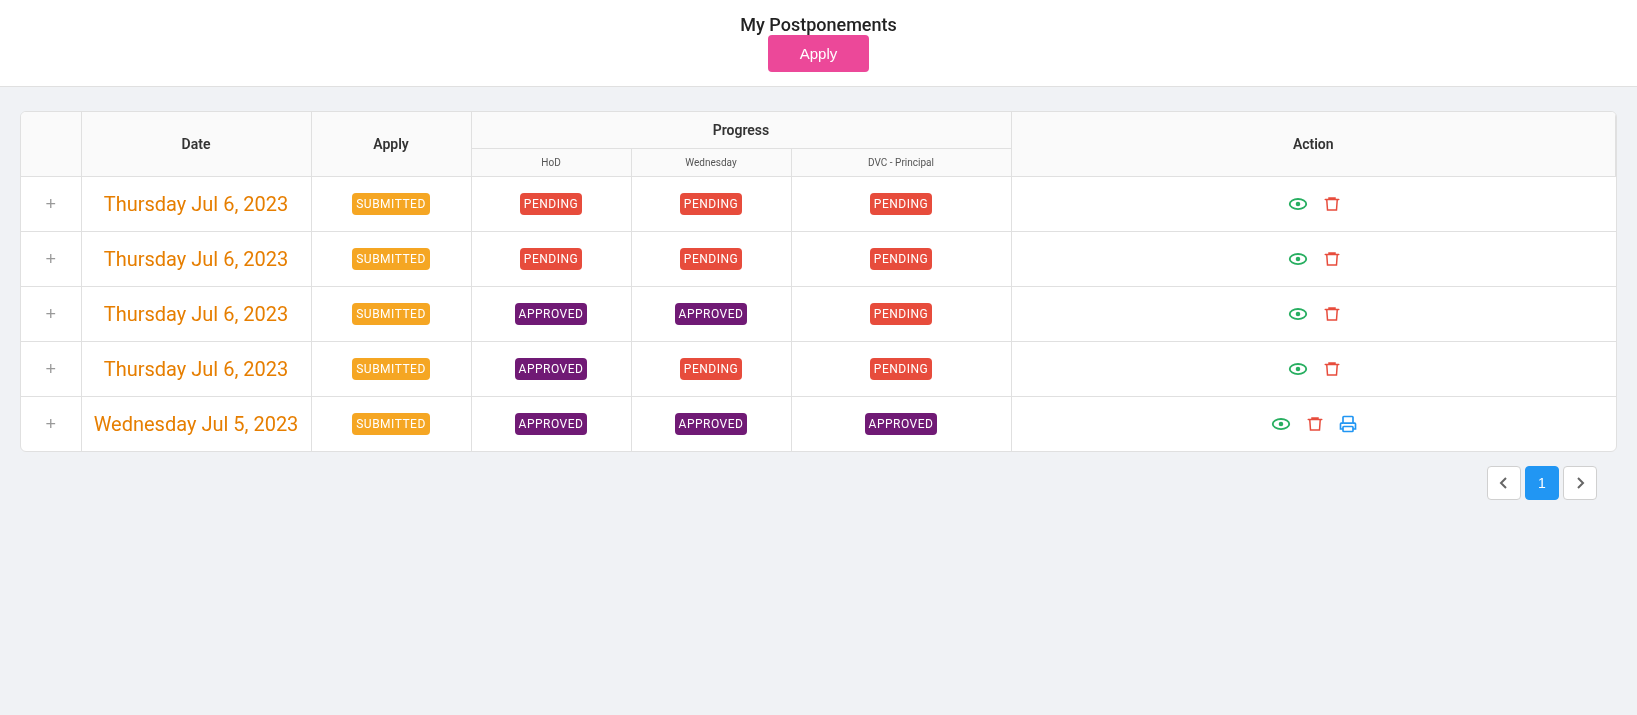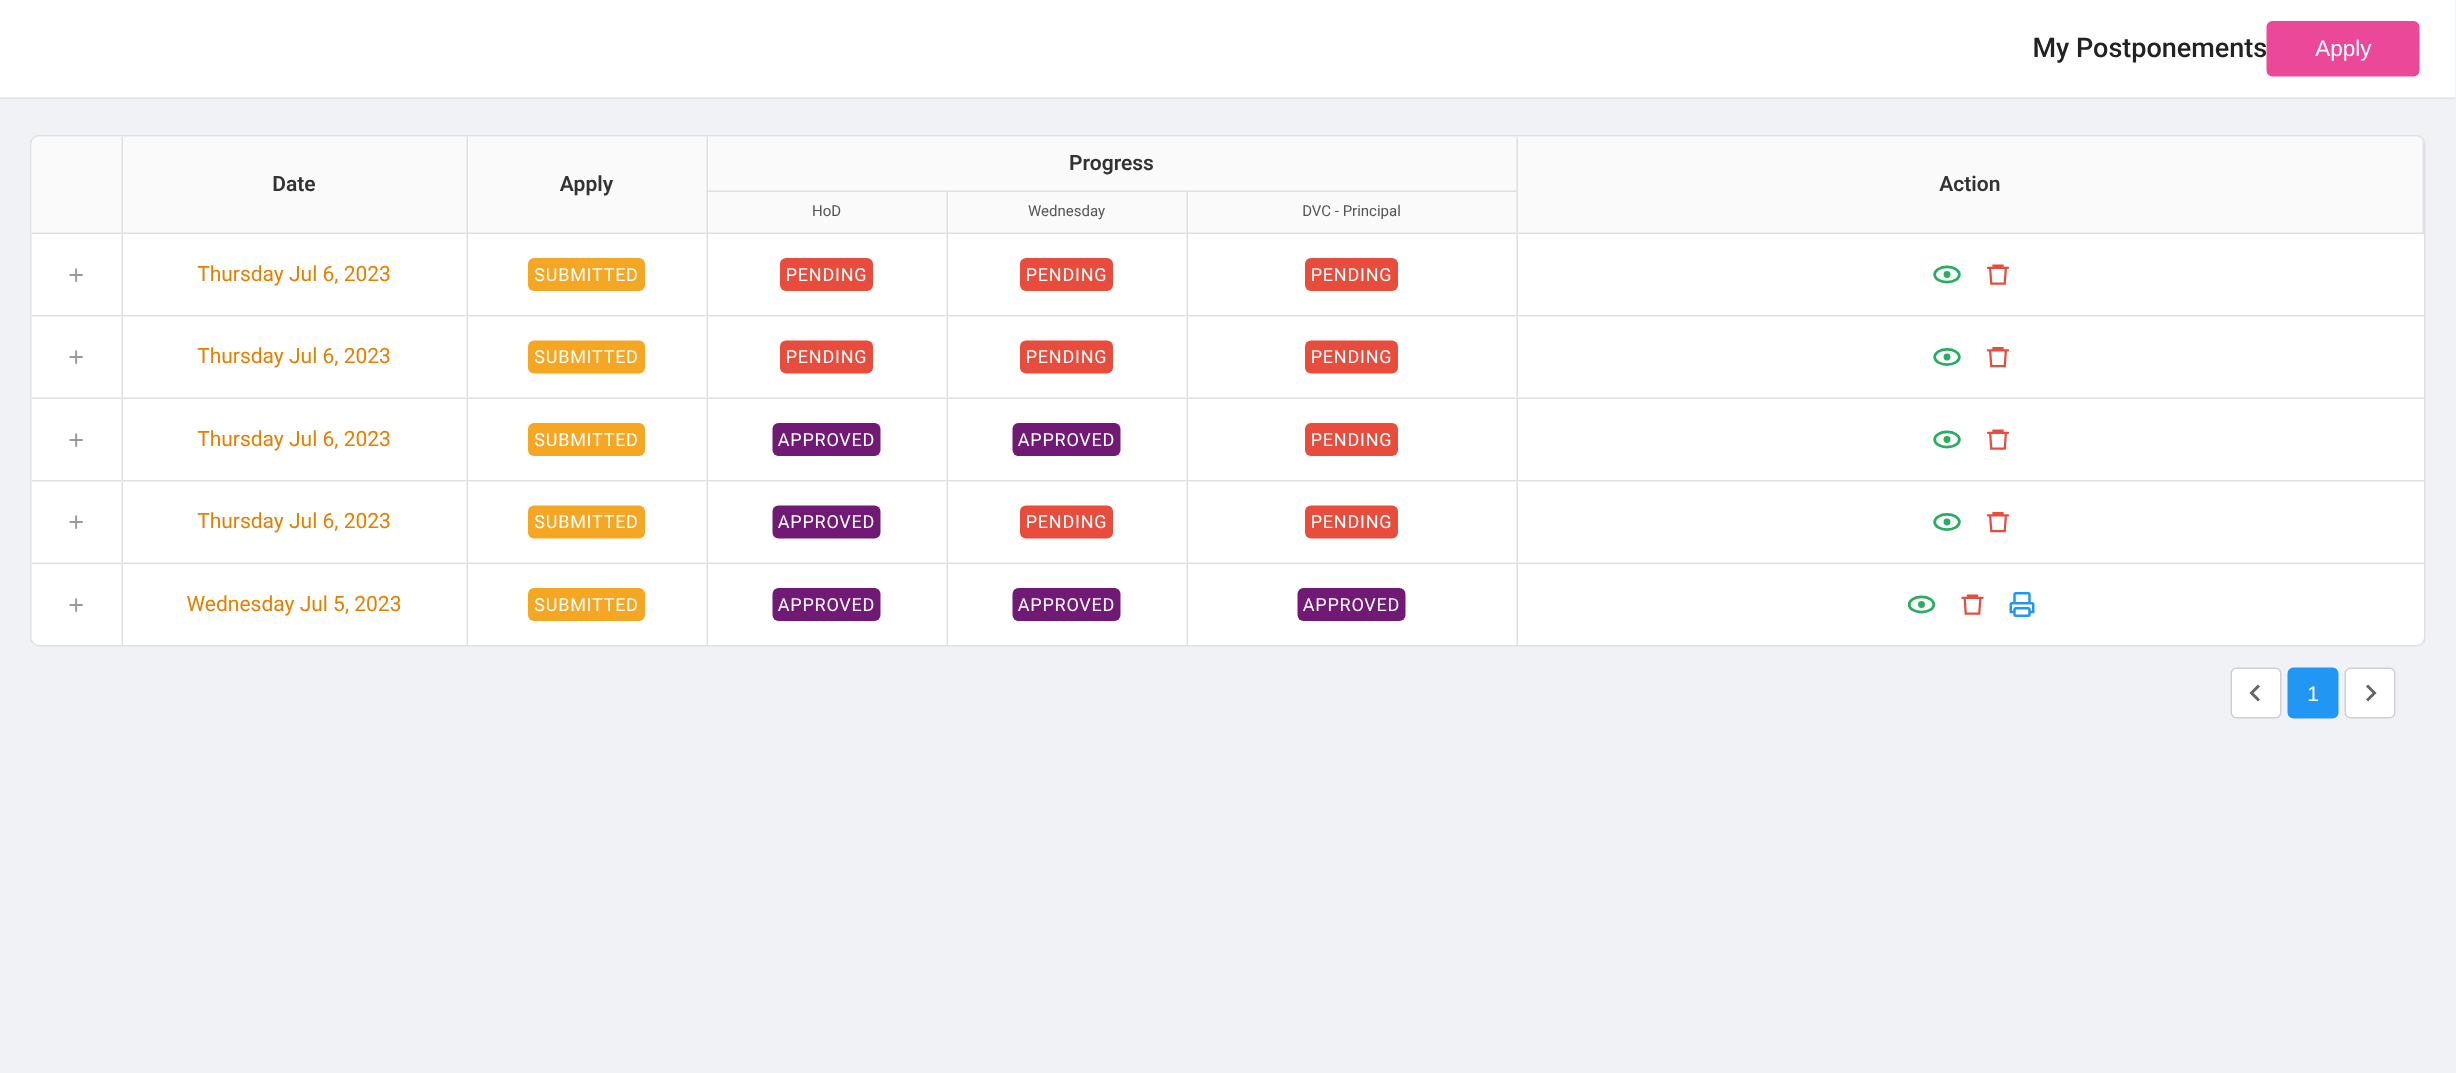--- a/index.html
+++ b/index.html
@@ -6,23 +6,24 @@
     body {
       font-family: -apple-system, BlinkMacSystemFont, 'Segoe UI', Roboto, sans-serif;
       background: #f0f2f5;
       min-height: 715px;
       color: #333;
     }
     .page-header {
       background: #fff;
       display: flex;
       align-items: center;
-      justify-content: flex-end;
+      justify-content: flex-start;
       padding: 14px 24px;
       border-bottom: 1px solid #e0e0e0;
+      flex-direction: column;
     }
     .page-title {
       font-size: 18px;
       font-weight: 500;
       color: #222;
     }
     .apply-btn {
       background: #ec4899;
       color: #fff;
       border: none;
@@ -81,21 +82,21 @@
     .expand-btn {
       color: #999;
       font-size: 18px;
       cursor: pointer;
       background: none;
       border: none;
       line-height: 1;
     }
     .date-cell {
       color: #e67e00;
-      font-size: 14px;
+      font-size: 20px;
     }
     .badge {
       display: inline-block;
       border-radius: 4px;
       padding: 4px 4px;
       font-size: 12px;
       font-weight: 400;
       color: #fff;
       letter-spacing: 0.5px;
     }

